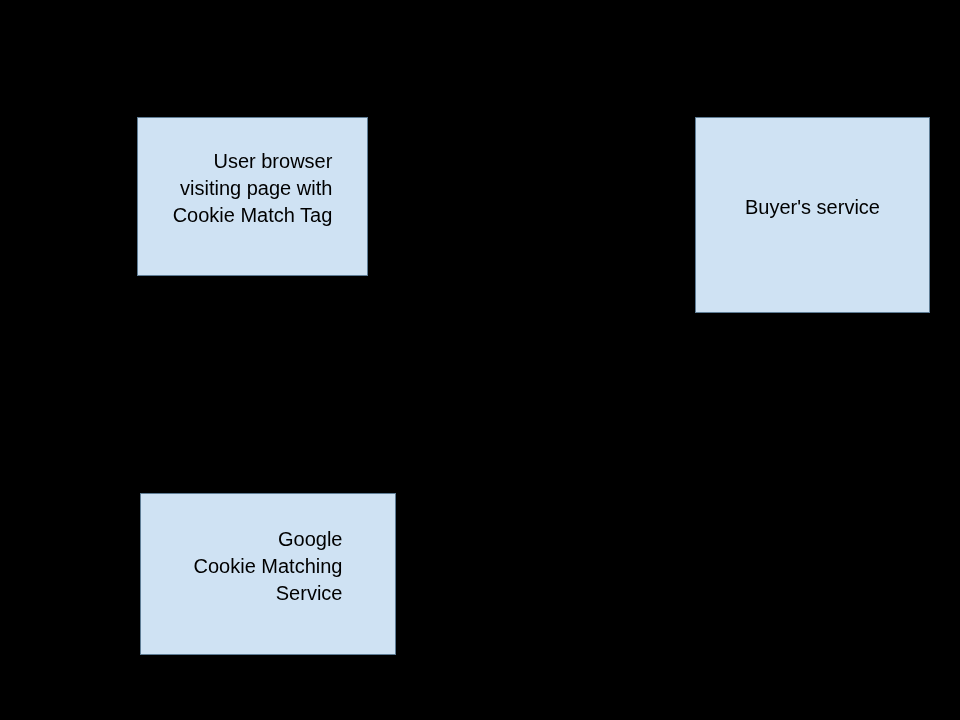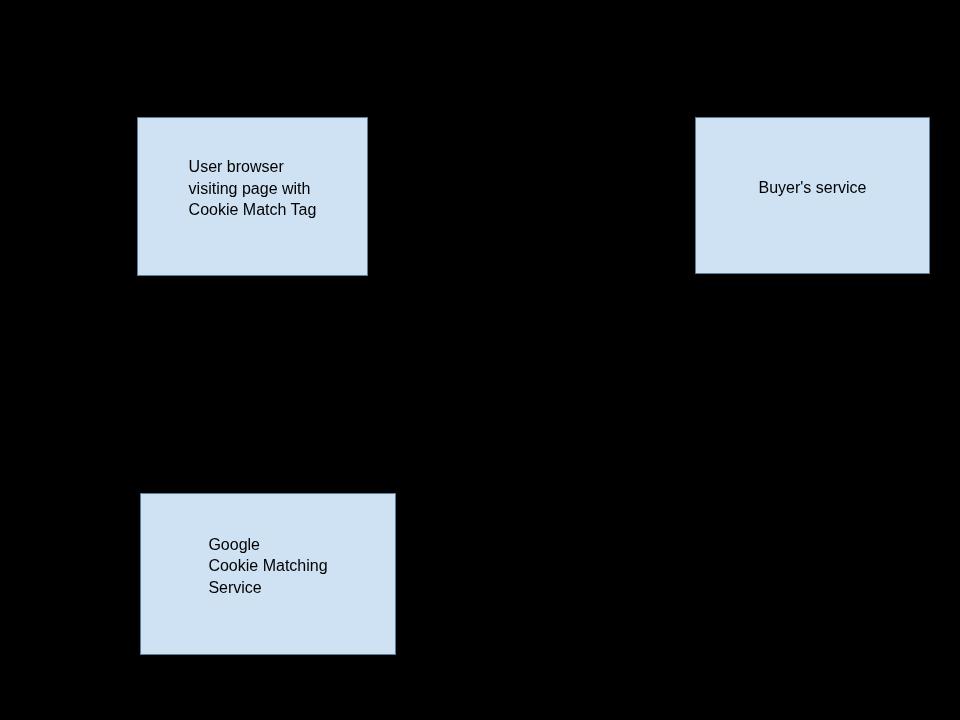--- a/index.html
+++ b/index.html
@@ -27,36 +27,36 @@
     border: 1px solid #5f7d95;
     box-sizing: border-box;
     display: flex;
     align-items: center;
     justify-content: center;
     padding-bottom: 16px;
   }
   .node-label {
     display: block;
     white-space: pre-line;
-    text-align: left;
+    text-align: right;
     color: #000000;
-    font-size: 16px;
+    font-size: 20px;
     line-height: 1.35;
   }
   .node-user-browser {
     left: 137px;
     top: 117px;
     width: 231px;
     height: 159px;
   }
   .node-buyers-service {
     left: 695px;
     top: 117px;
     width: 235px;
-    height: 157px;
+    height: 196px;
   }
   .node-google-cms {
     left: 140px;
     top: 493px;
     width: 256px;
     height: 162px;
   }
 </style>
 </head>
 <body>

